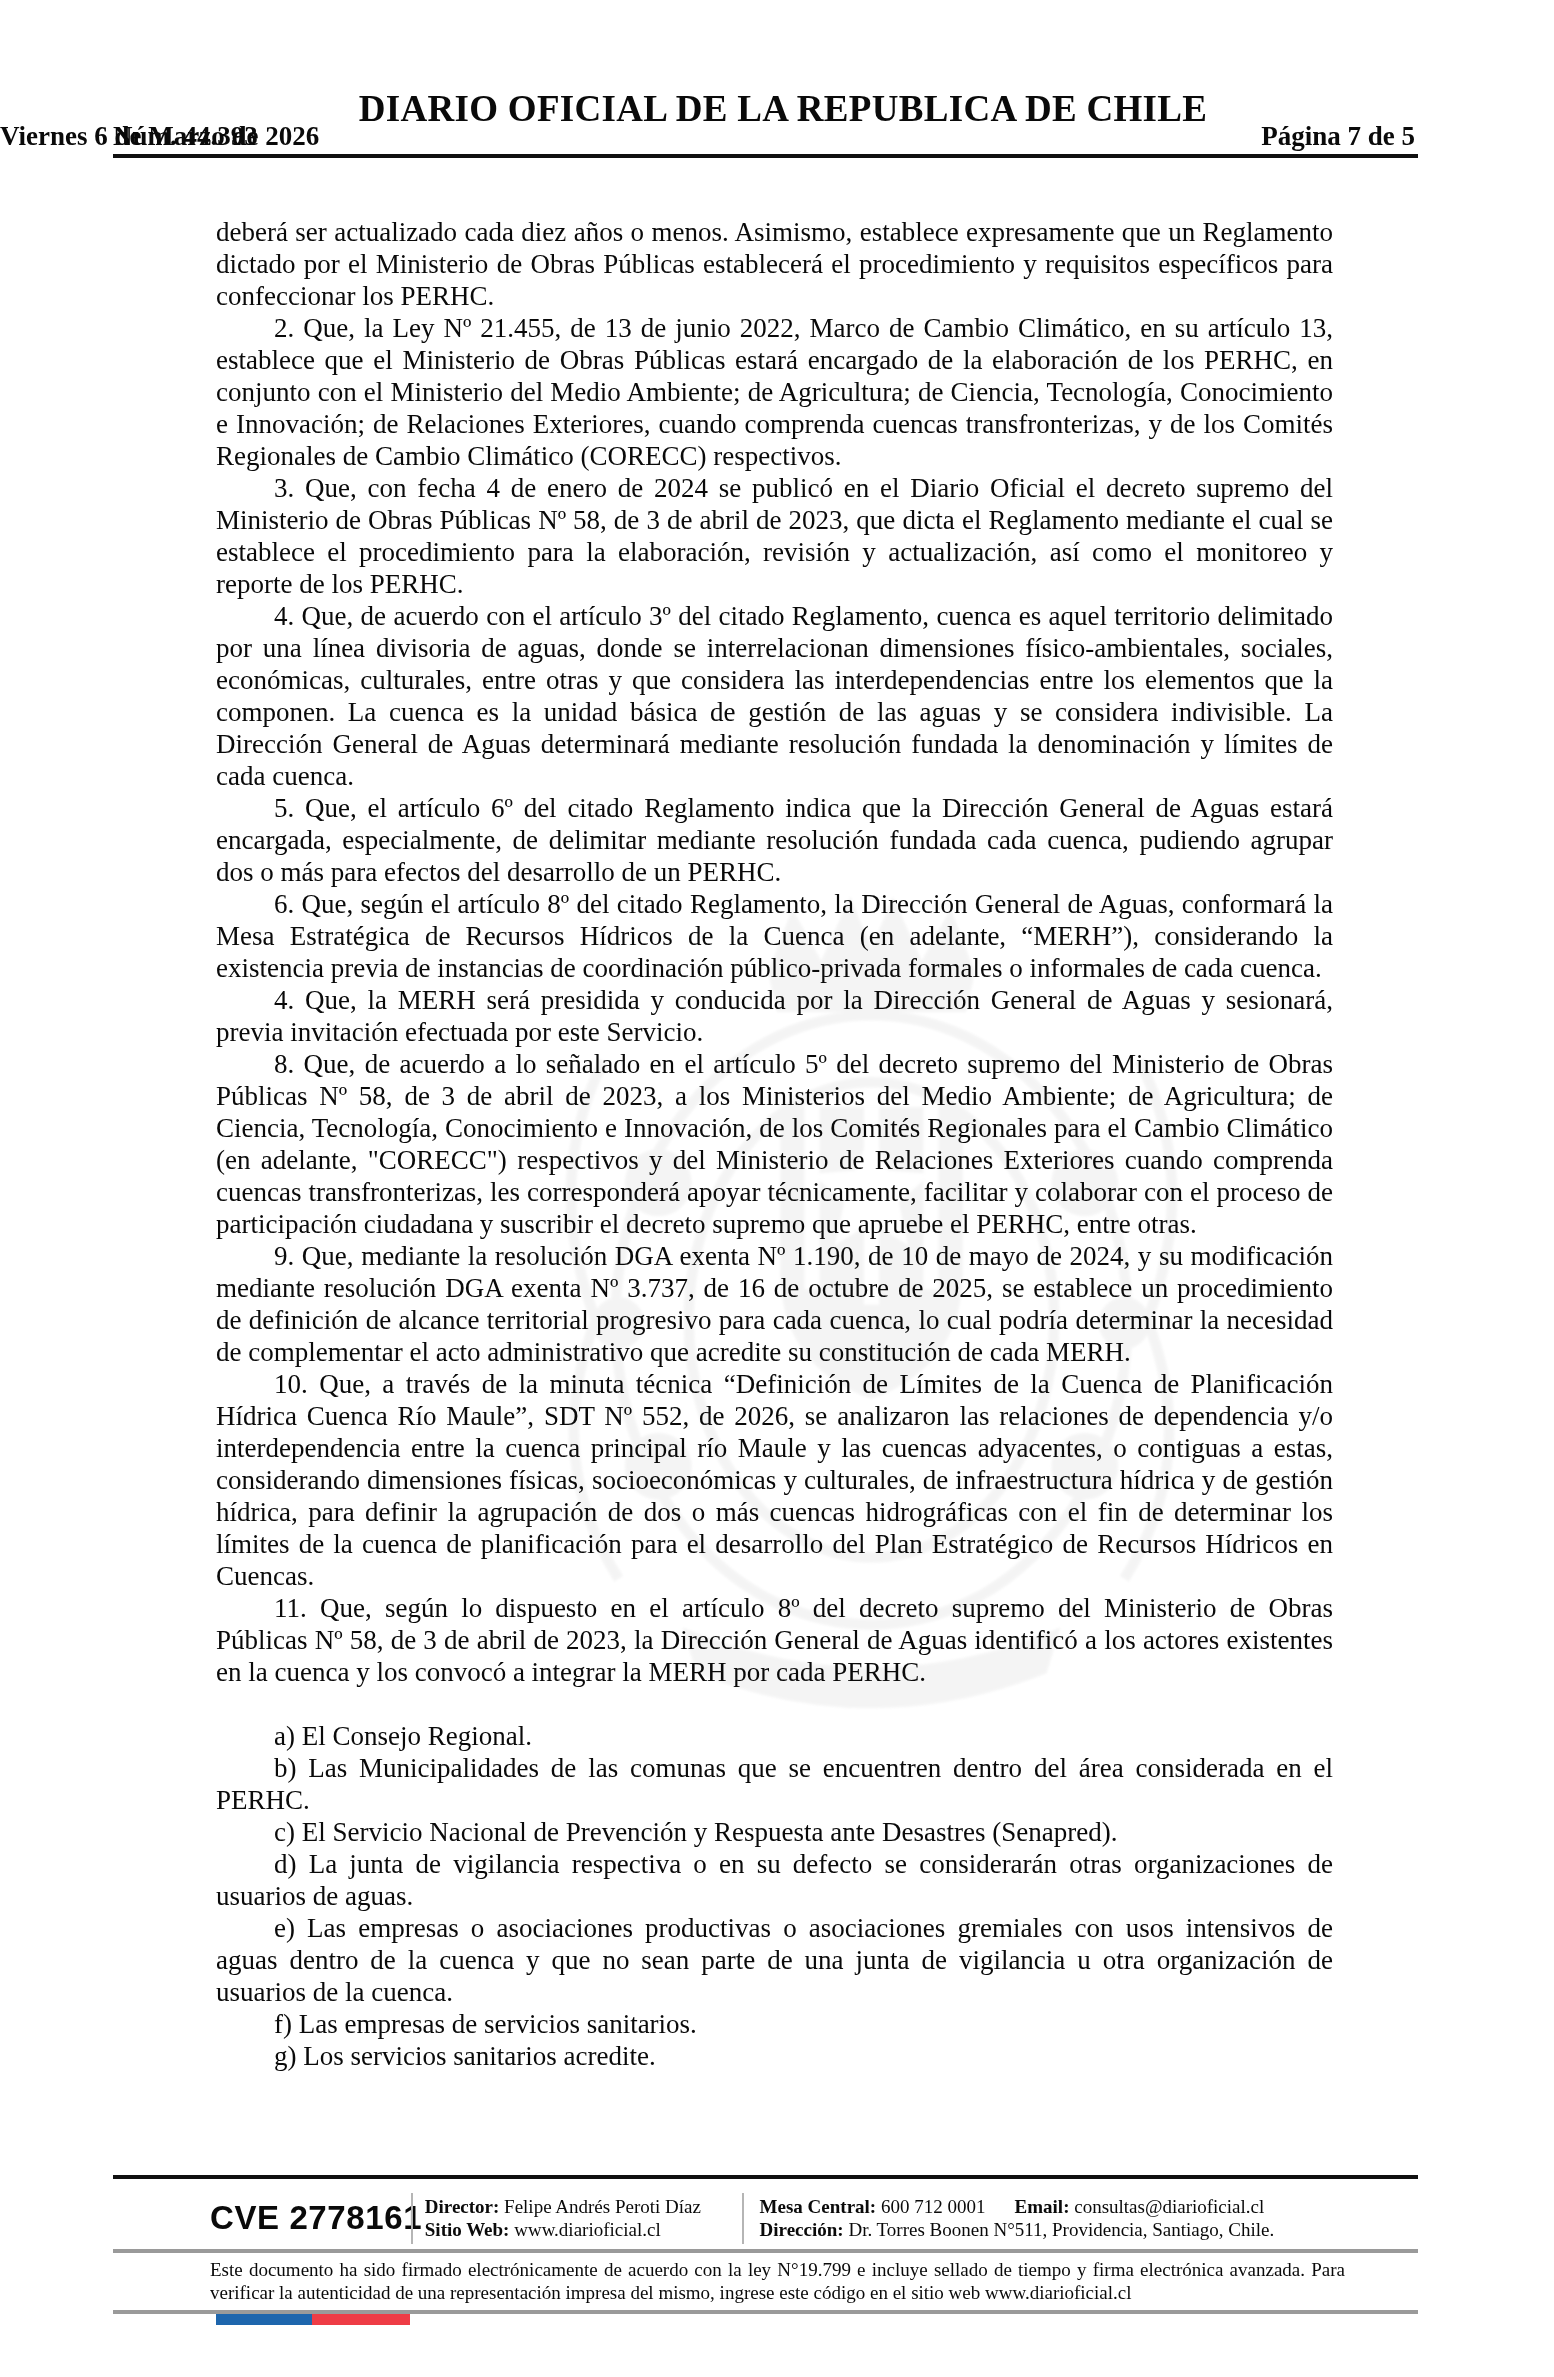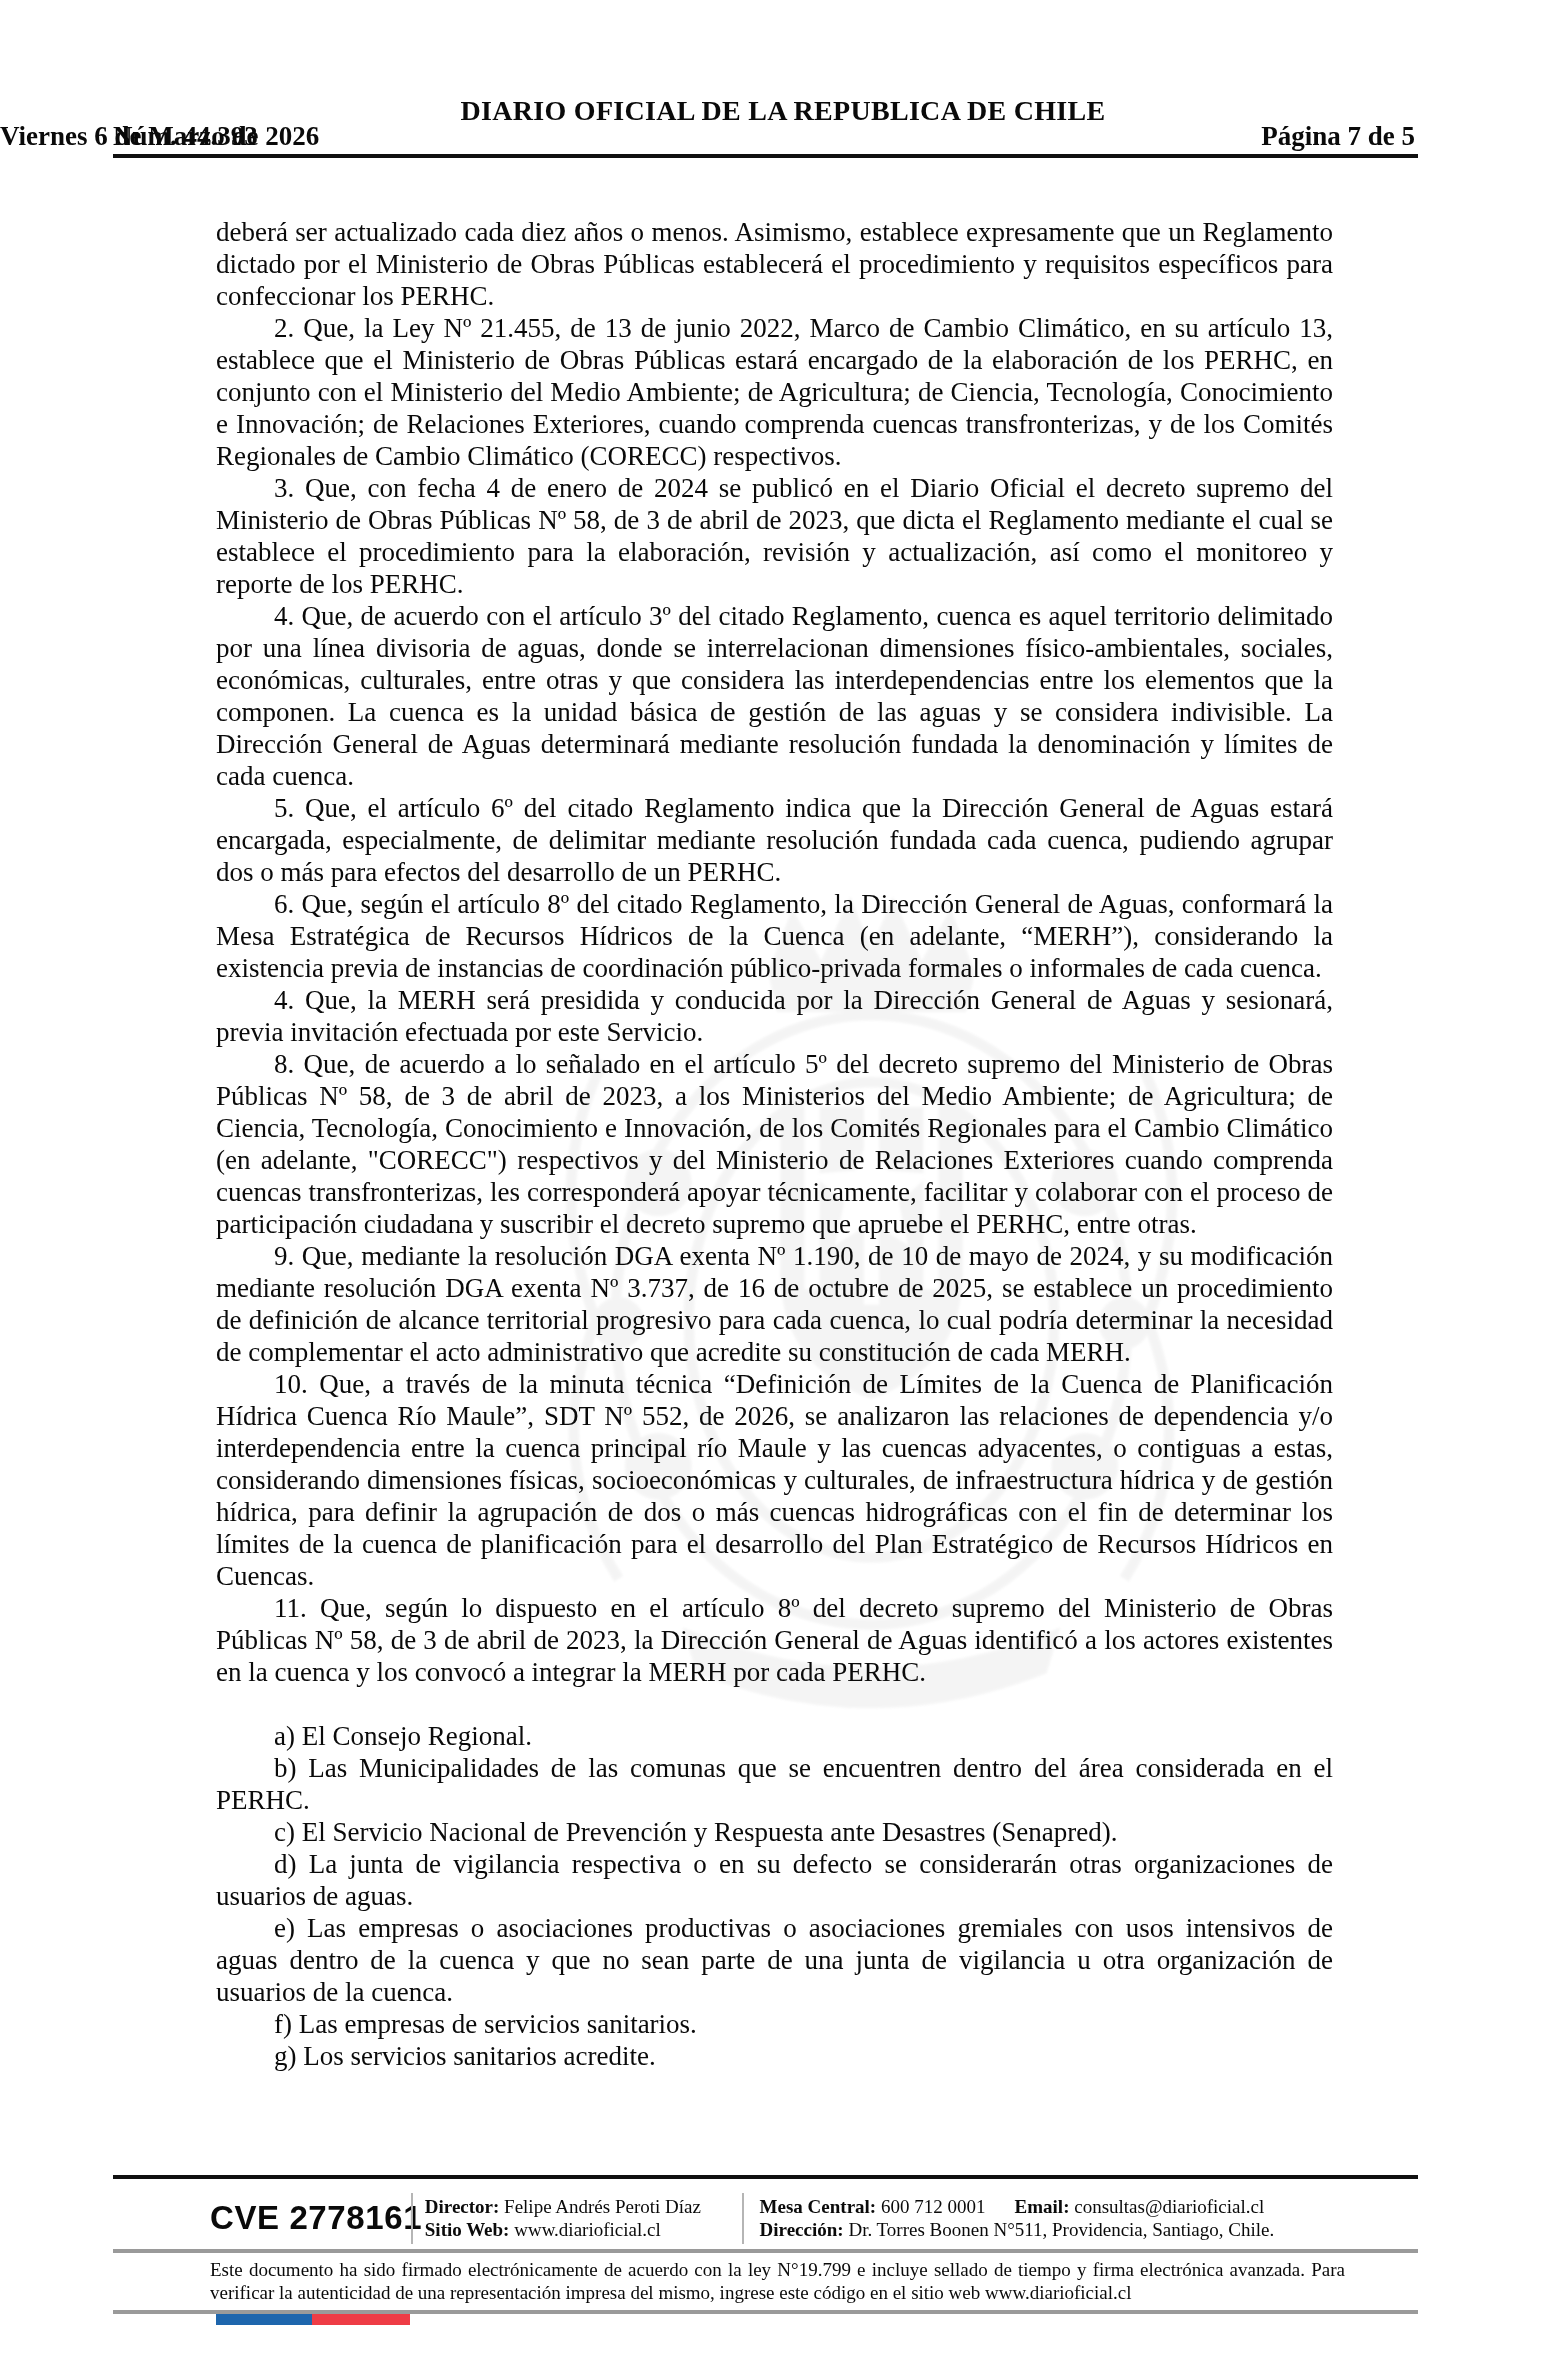--- a/index.html
+++ b/index.html
@@ -6,22 +6,22 @@
   .page{
     position:relative;
     width:1554px;height:2377px;
     background:#ffffff;
     overflow:hidden;
     font-family:"Liberation Serif","DejaVu Serif",serif;
     color:#0a0a0a;
   }
   
   .hdr-title{
-    position:absolute;top:95px;left:0;right:0;
-    text-align:center;font-size:28px;font-weight:bold;letter-spacing:0.3px;margin-left:12px;
+    position:absolute;top:87px;left:0;right:0;
+    text-align:center;font-size:37px;font-weight:bold;letter-spacing:0.3px;margin-left:12px;
   }
   .hdr-issue{position:absolute;top:121px;left:113px;font-size:27px;font-weight:bold;}
   .hdr-date{position:absolute;top:121px;left:0;right:0;text-align:left;font-size:27px;font-weight:bold;}
   .hdr-page{position:absolute;top:121px;right:139px;font-size:27px;font-weight:bold;}
   .hdr-rule{position:absolute;top:154px;left:113px;width:1305px;height:4.3px;background:#101010;}
   
   .watermark{
     position:absolute;top:878px;left:512px;width:719px;height:896px;
     opacity:.07;filter:blur(0.9px);pointer-events:none;
   }

